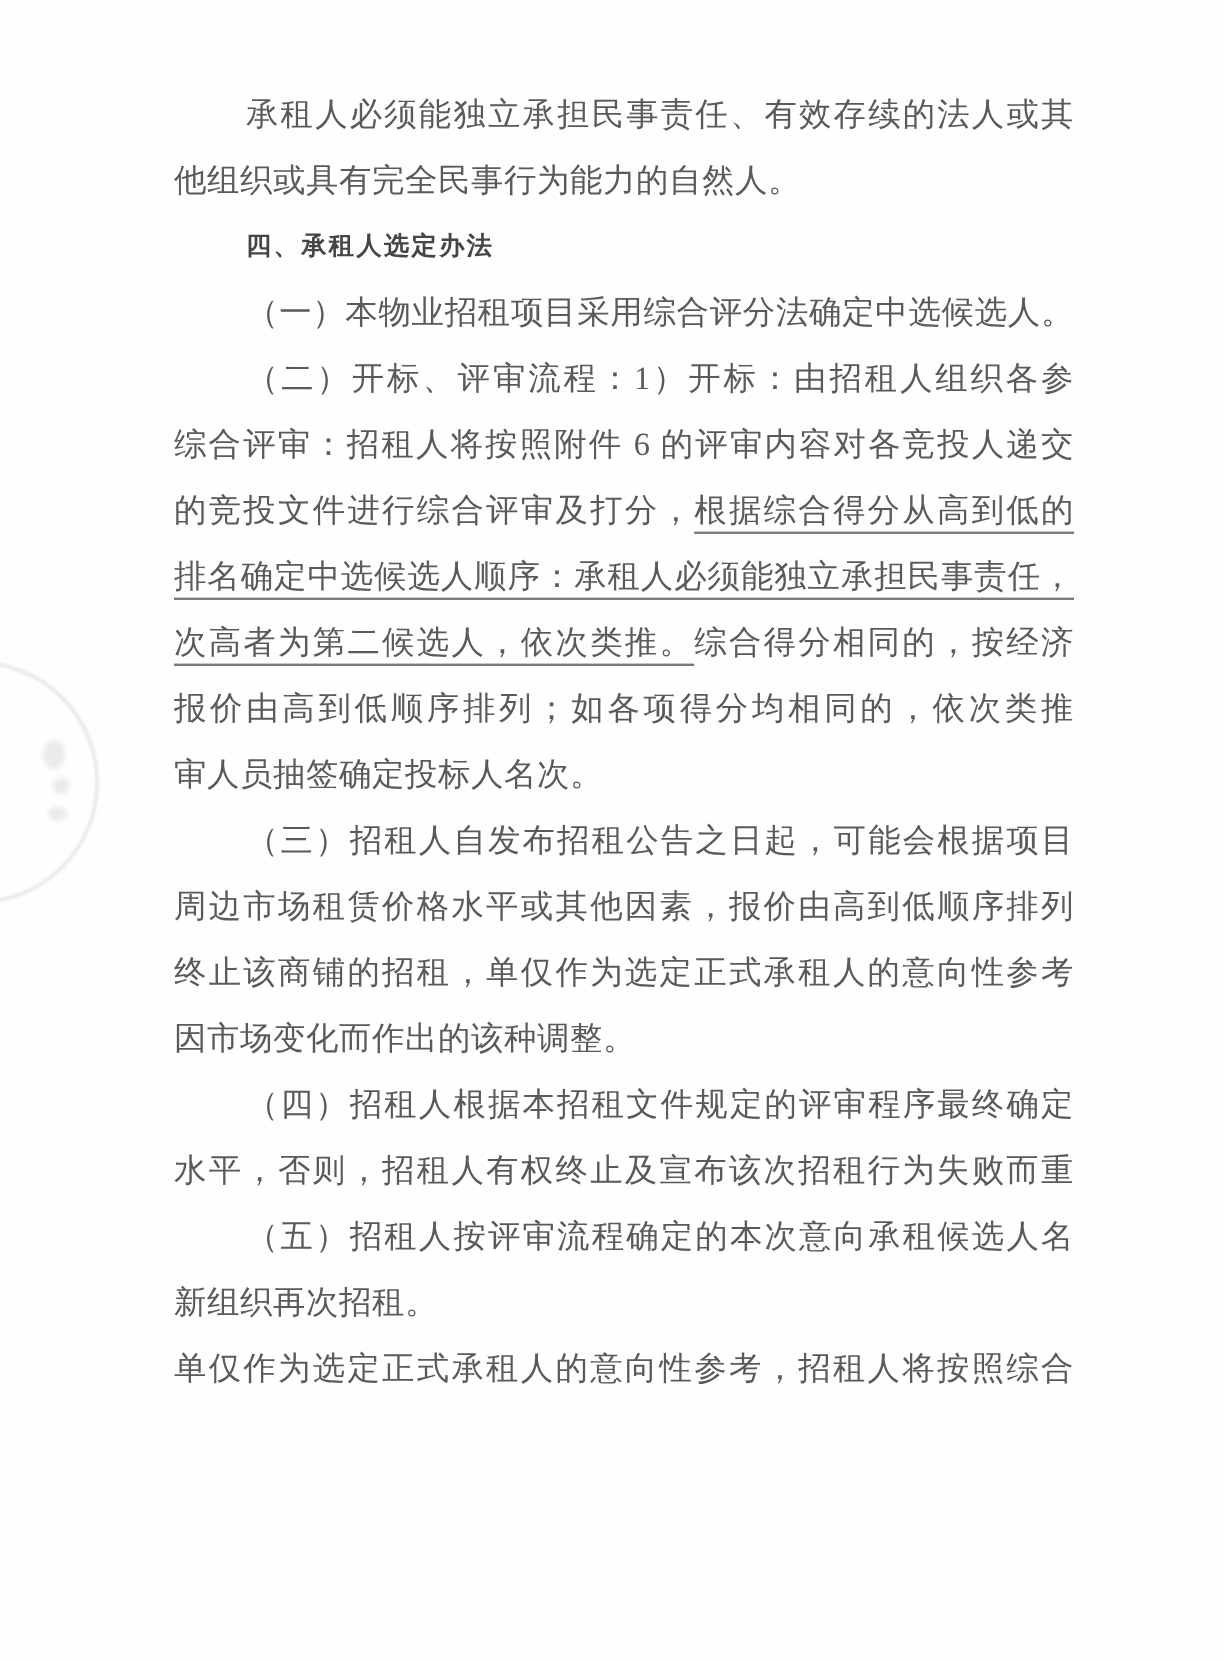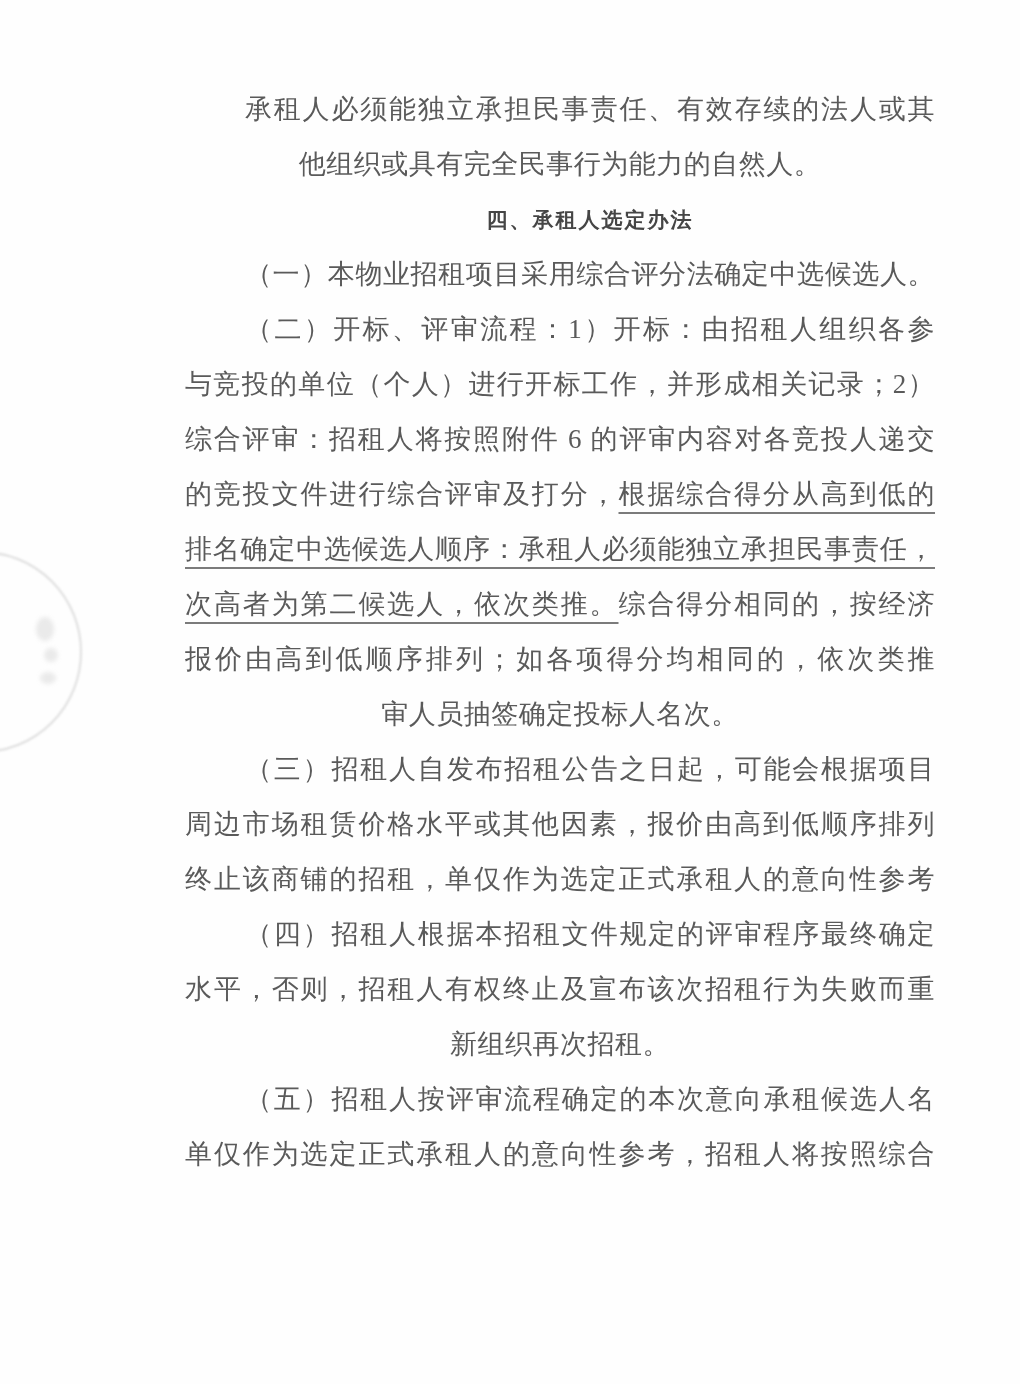--- a/index.html
+++ b/index.html
@@ -7,32 +7,31 @@
     position: relative;
     width: 1020px;
     height: 1384px;
     margin: 0 auto;
     background: #fefefe;
     overflow: hidden;
   }
   .content {
     position: absolute;
     left: 145px;
-    top: 82px;
+    top: 68px;
     width: 750px;
-    margin-left: 40px;
   }
   .line {
     font-family: "Liberation Serif", "DejaVu Serif", serif;
     font-size: 27px;
     letter-spacing: 0.5px;
     color: #5a5a5a;
     height: 55px;
     line-height: 55px;
-    text-align: center;
+    text-align: left;
   }
   .j {
     text-align: justify;
     text-align-last: justify;
   }
   .ind { text-indent: 60px; }
   .head {
     font-family: "Liberation Sans", "DejaVu Sans", sans-serif;
     font-weight: bold;
     font-size: 21px;
@@ -81,46 +80,46 @@
     <div class="line j ind"><span>承租人必须能独立承担民事责任、有效存续的法人或其</span></div>
 
     <div class="line"><span>他组织或具有完全民事行为能力的自然人。</span></div>
 
     <div class="line head ind"><span>四、承租人选定办法</span></div>
 
     <div class="line j ind"><span>（一）本物业招租项目采用综合评分法确定中选候选人。</span></div>
 
     <div class="line j ind"><span>（二）开标、评审流程：1）开标：由招租人组织各参</span></div>
 
-    <div class="line j"><span>与竞投的单位（个人）进行开标工作，并形成相关记录；2）</span></div>
 
     <div class="line j"><span>综合评审：招租人将按照附件 6 的评审内容对各竞投人递交</span></div>
 
     <div class="line j"><span>的竞投文件进行综合评审及打分，</span><span class="u">根据综合得分从高到低的</span></div>
 
     <div class="line j"><span class="u">排名确定中选候选人顺序：承租人必须能独立承担民事责任，</span></div>
 
     <div class="line j"><span class="u">次高者为第二候选人，依次类推。</span><span>综合得分相同的，按经济</span></div>
 
     <div class="line j"><span>报价由高到低顺序排列；如各项得分均相同的，依次类推</span></div>
 
     <div class="line"><span>审人员抽签确定投标人名次。</span></div>
 
     <div class="line j ind"><span>（三）招租人自发布招租公告之日起，可能会根据项目</span></div>
 
     <div class="line j"><span>周边市场租赁价格水平或其他因素，报价由高到低顺序排列</span></div>
 
     <div class="line j"><span>终止该商铺的招租，单仅作为选定正式承租人的意向性参考</span></div>
 
+    <div class="line"><span>因市场变化而作出的该种调整。</span></div>
 
     <div class="line j ind"><span>（四）招租人根据本招租文件规定的评审程序最终确定</span></div>
 
 
     <div class="line j"><span>水平，否则，招租人有权终止及宣布该次招租行为失败而重</span></div>
 
+    <div class="line j ind"><span>（五）招租人按评审流程确定的本次意向承租候选人名</span></div>
+
     <div class="line"><span>新组织再次招租。</span></div>
-
-    <div class="line j ind"><span>（五）招租人按评审流程确定的本次意向承租候选人名</span></div>
 
     <div class="line j"><span>单仅作为选定正式承租人的意向性参考，招租人将按照综合</span></div>
 
   </div>
 </div>
 
 </body></html>

